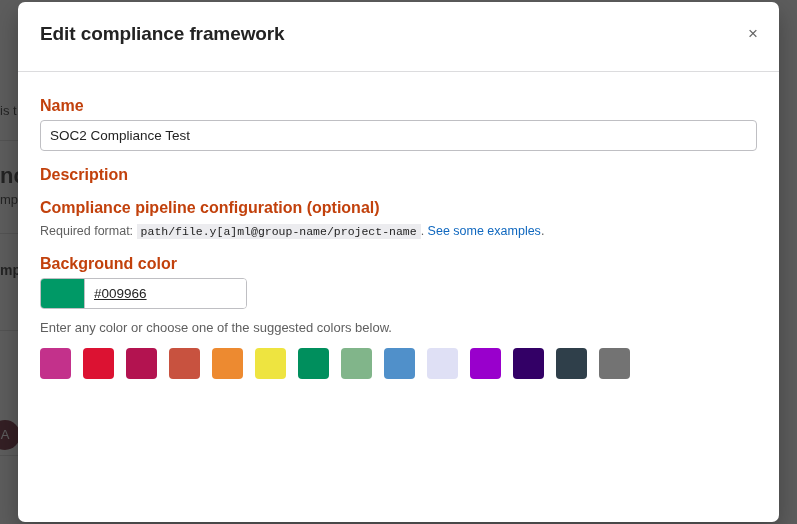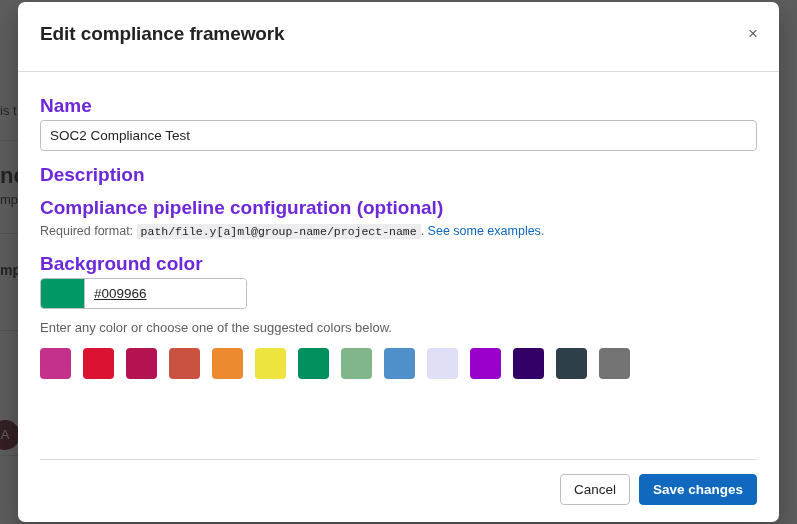--- a/index.html
+++ b/index.html
@@ -105,23 +105,23 @@
 
   .modal-body {
     flex: 1 1 auto;
     padding: 17px 22px 0 22px;
     overflow: hidden;
   }
 
   .field { margin-bottom: 15px; }
   .field-label {
     display: block;
-    font-size: 19px;
+    font-size: 16px;
     font-weight: bold;
-    color: #6d28d9;
+    color: #c2410c;
     margin-bottom: 5px;
     line-height: 18px;
   }
   .text-input {
     width: 100%;
     height: 31px;
     border: 1px solid #bfbfc3;
     border-radius: 4px;
     padding: 0 9px;
     font-size: 13.5px;
@@ -299,21 +299,14 @@
           <button class="swatch" title="#dfe0f5" style="background: rgb(223, 224, 245);"></button>
           <button class="swatch" title="#9900cc" style="background: rgb(153, 0, 204);"></button>
           <button class="swatch" title="#330066" style="background: rgb(51, 0, 102);"></button>
           <button class="swatch" title="#2f3f4a" style="background: rgb(47, 63, 74);"></button>
           <button class="swatch" title="#737373" style="background: rgb(115, 115, 115);"></button>
         </div>
     </div>
 
   </div>
 
-  <div class="modal-footer">
-    <div class="hr"></div>
-    <div class="footer-inner">
-      <button class="btn btn-secondary">Cancel</button>
-      <button class="btn btn-primary">Save changes</button>
-    </div>
-  </div>
 
 </div>
 
 </body></html>

